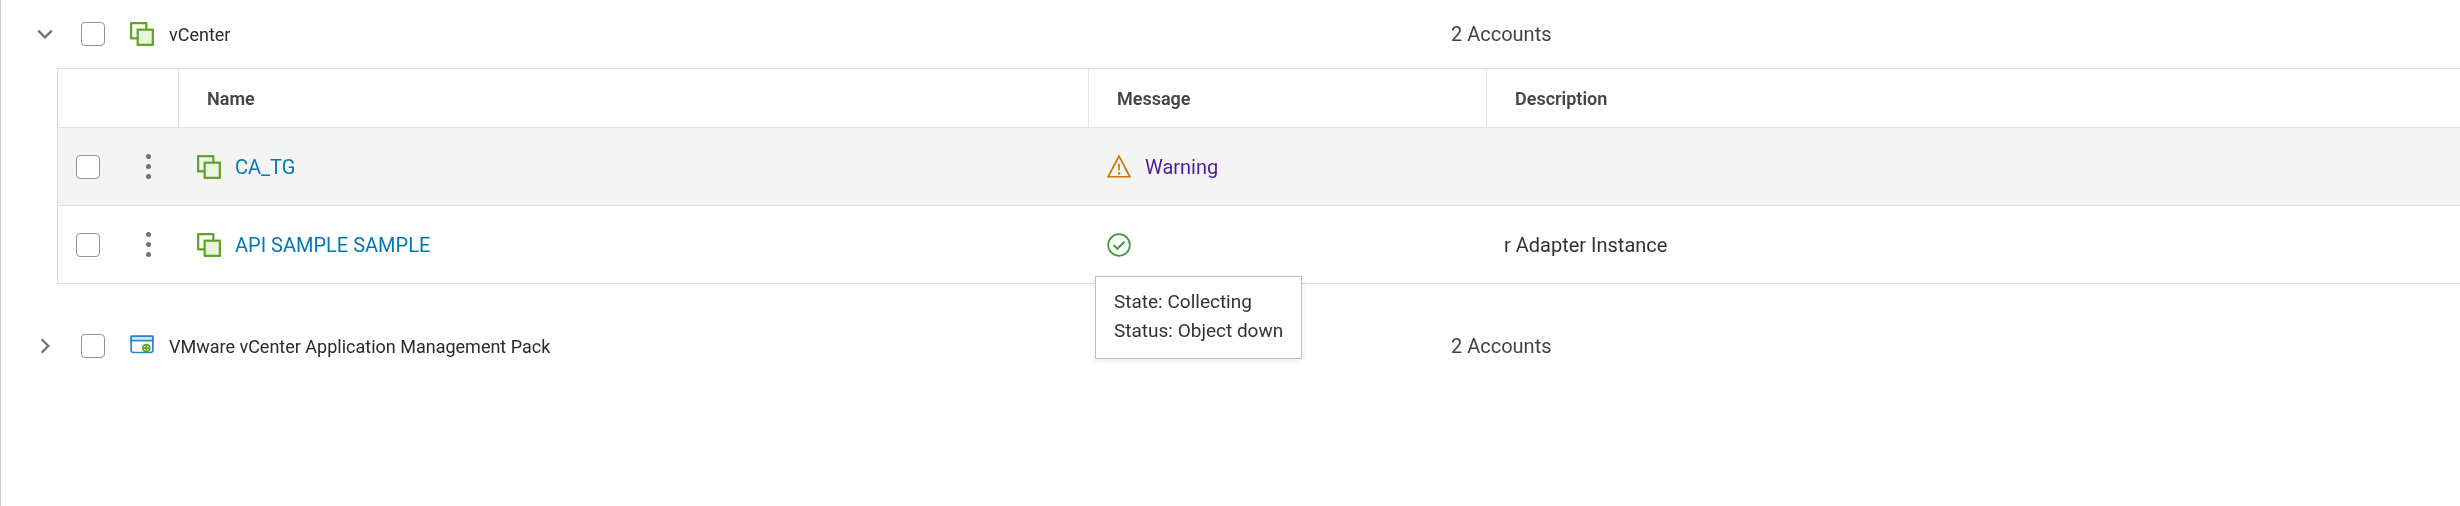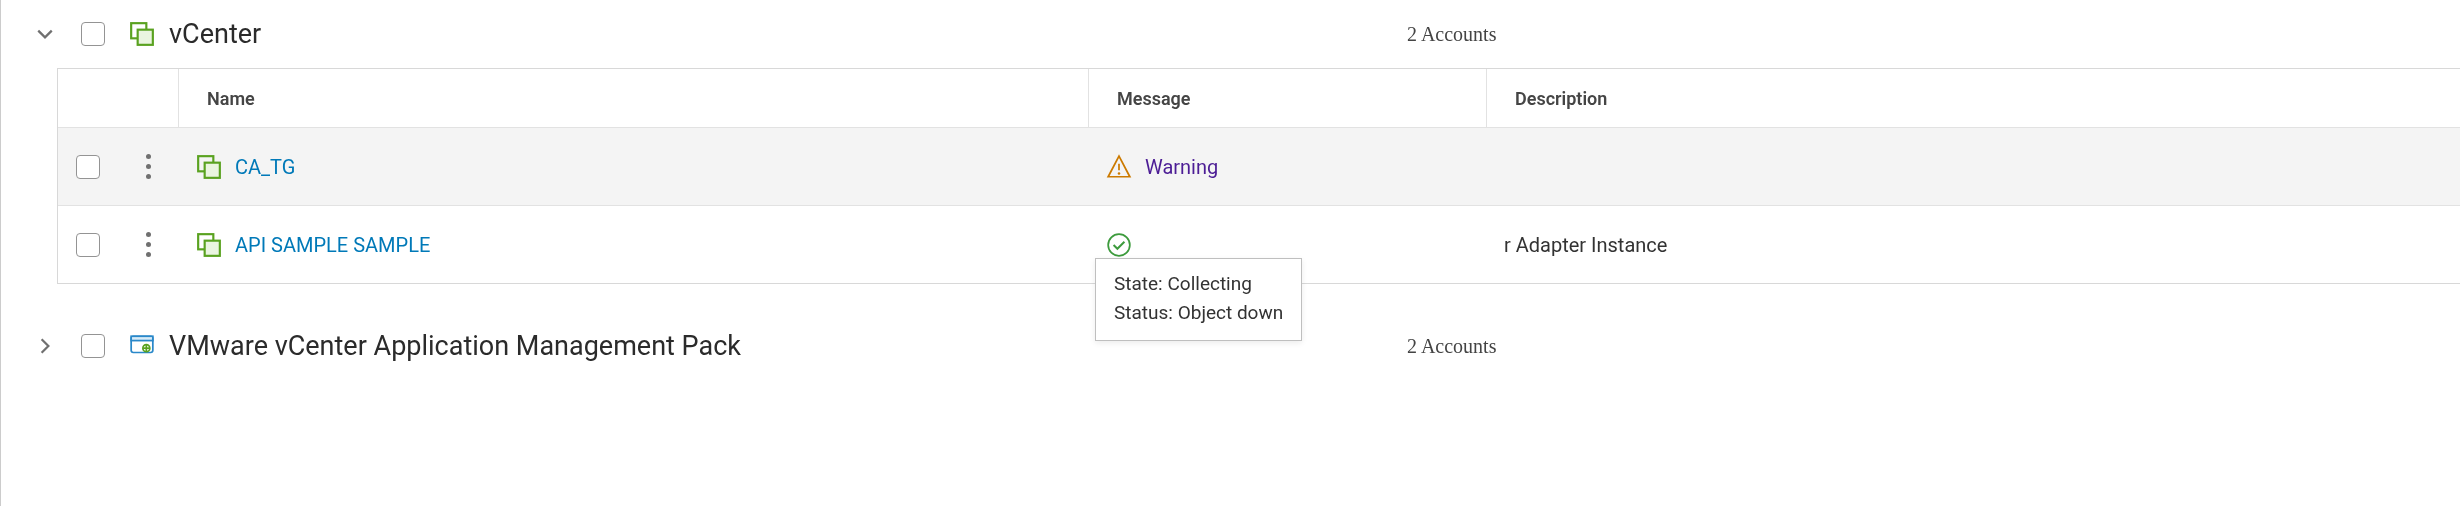--- a/index.html
+++ b/index.html
@@ -33,30 +33,29 @@
     width: 28px;
     display: flex; justify-content: center; align-items: center;
     margin-left: 20px;
   }
   .group-header .icon-slot {
     width: 34px;
     display:flex; justify-content:center; align-items:center;
     margin-left: 18px;
   }
   .group-header .title {
-    font-size: 27px;
+    font-size: 18px;
     color: #2b2b2b;
     margin-left: 10px;
   }
   .group-header .count {
     position: absolute;
-    left: 1406px;
+    left: 1450px;
     font-size: 20px;
     color: #444;
-    font-family: Liberation Serif, serif;
   }
 
   
   .tbl {
     margin-left: 56px;
     border: 1px solid #d8d8d8;
     width: 2460px; 
   }
   .tbl-head, .tbl-row {
     display: grid;
@@ -111,21 +110,21 @@
   .mgmt-icon { width:26px; height:26px; }
   .warn-icon { width:26px; height:26px; }
   .ok-icon { width:26px; height:26px; }
 
   .caret svg { width:18px; height:18px; }
 
   
   .tooltip {
     position: absolute;
     left: 1094px;
-    top: 258px;
+    top: 276px;
     background: #fff;
     border: 1px solid #bfbfbf;
     padding: 10px 18px 12px;
     box-shadow: 0 2px 6px rgba(0,0,0,.08);
     z-index: 10;
     font-size: 19px;
     color:#333;
     line-height: 1.55;
     white-space: nowrap;
   }

